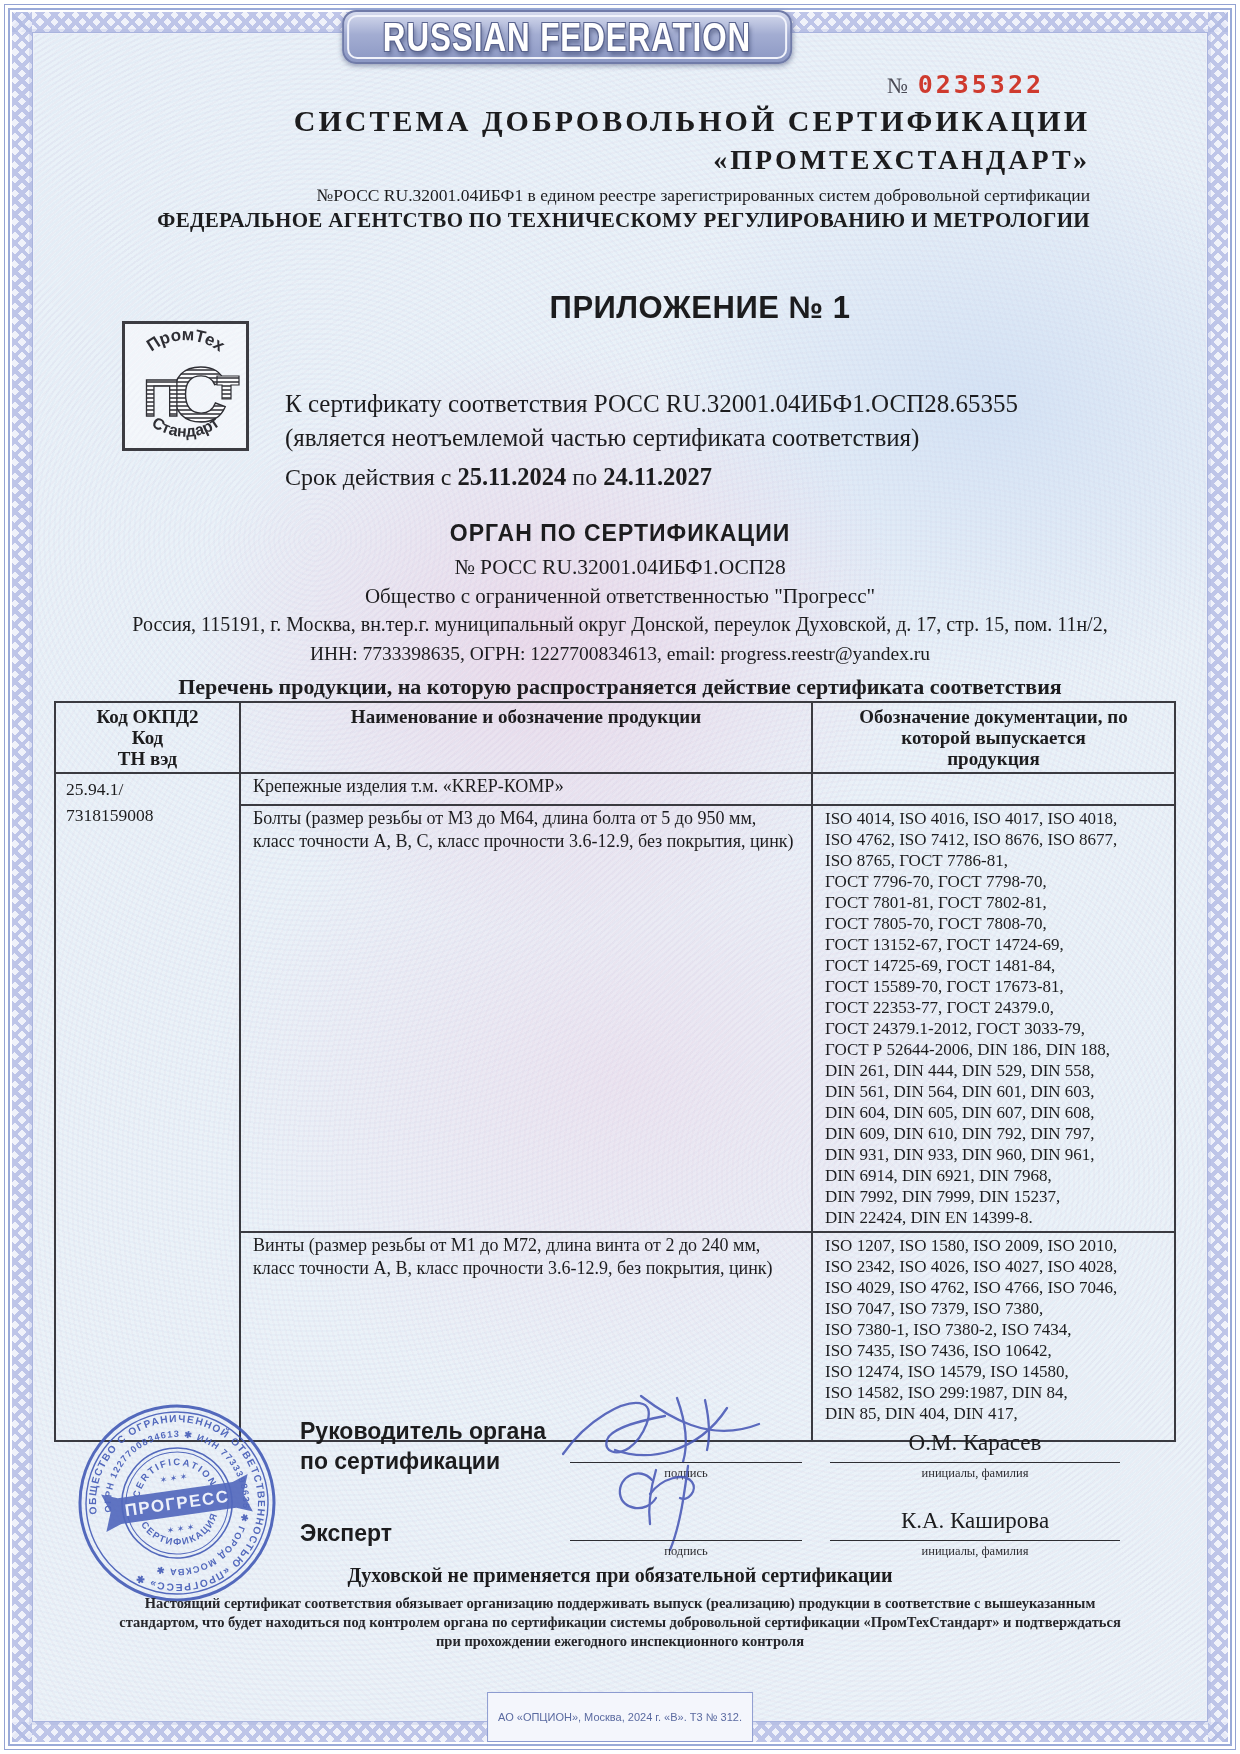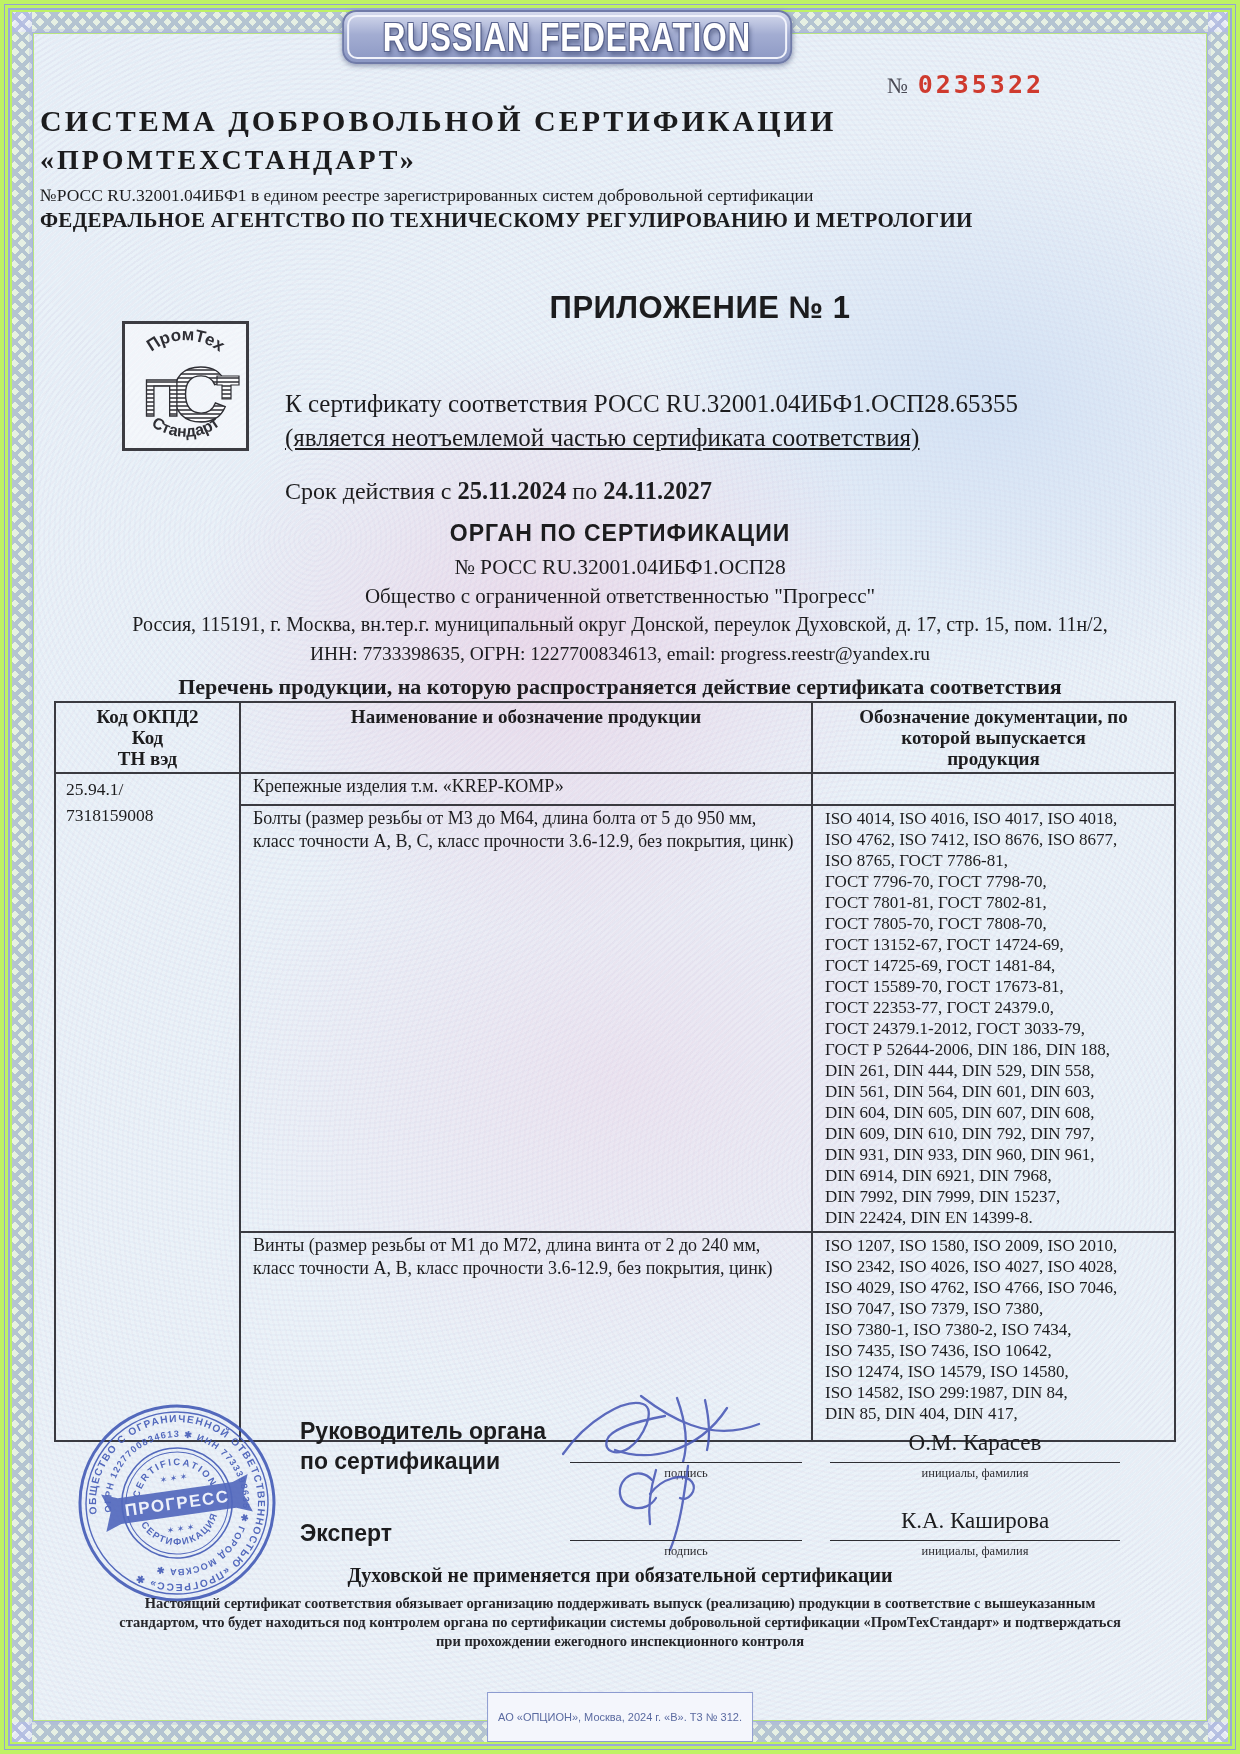--- a/index.html
+++ b/index.html
@@ -1,18 +1,18 @@
 <!DOCTYPE html>
 <html><head>
 <meta charset="utf-8">
 <style>
   html,body{margin:0;padding:0;background:#888;}
   .page{
     position:relative;width:1240px;height:1754px;margin:0 auto;
-    background:#bef264;overflow:hidden;
+    background:#ffffff;overflow:hidden;
     font-family:"Liberation Serif",serif;color:#1c1c1e;
   }
   .abs{position:absolute;}
   .preline{white-space:pre-line;}
 
   
   .frame-outer{position:absolute;inset:4px;border:1px solid #93a2d2;}
   .frame-outer2{position:absolute;inset:8px;border:2px solid #9aaad8;}
   .zz{position:absolute;background-color:#eef0fa;background-image:
       repeating-linear-gradient(45deg,#b3bce4 0 4px,transparent 4px 10px),
@@ -43,32 +43,32 @@
     font-size:33px;letter-spacing:1px;color:#fff;transform:scale(.95,1.25);
     text-shadow:1px 1px 0 #5a648f,-1px -1px 0 #5a648f,1px -1px 0 #5a648f,-1px 1px 0 #5a648f,2px 3px 4px rgba(50,60,100,.55);}
 
   
   .cert-no{top:70px;right:196px;display:flex;align-items:baseline;gap:10px;z-index:5;}
   .cert-no .nsign{font-size:22px;color:#4a4a55;}
   .cert-no .digits{font-family:"DejaVu Sans Mono","Liberation Mono",monospace;
     font-weight:bold;font-size:25px;letter-spacing:3px;color:#cf3a2e;}
 
   
-  .top-block{left:40px;right:150px;top:104px;text-align:left;}
+  .top-block{left:40px;right:150px;top:104px;text-align:right;}
   .h1{font-size:30px;font-weight:bold;letter-spacing:3px;line-height:34px;margin-bottom:6px;}
   .h2{font-size:28px;font-weight:bold;letter-spacing:3px;line-height:32px;margin-bottom:9px;}
   .reg-line{font-size:17.5px;font-weight:normal;line-height:21px;margin-bottom:2px;}
   .agency-line{font-size:21px;font-weight:bold;letter-spacing:.3px;line-height:24px;}
 
   
   .appendix{left:285px;top:290px;width:830px;}
   .app-title{font-family:"Liberation Sans",sans-serif;font-weight:bold;font-size:31px;
     text-align:center;letter-spacing:.5px;margin-bottom:62px;}
   .to-cert{font-size:25px;line-height:32px;margin-bottom:2px;}
-  .integral{font-size:25px;line-height:32px;margin-bottom:22px;text-decoration:underline;}
+  .integral{font-size:25px;line-height:32px;margin-bottom:8px;}
   .validity{font-size:24px;line-height:30px;}
   .validity b{font-size:24.5px;}
 
   
   .org-block{left:40px;right:40px;top:520px;text-align:center;}
   .org-h{font-family:"Liberation Sans",sans-serif;font-weight:bold;font-size:23px;
     letter-spacing:1px;line-height:26px;margin-bottom:8px;}
   .org-no{font-size:21.5px;line-height:26px;margin-bottom:3px;}
   .org-name{font-size:21px;line-height:26px;margin-bottom:2px;}
   .org-addr{font-size:20px;line-height:26px;margin-bottom:4px;}

